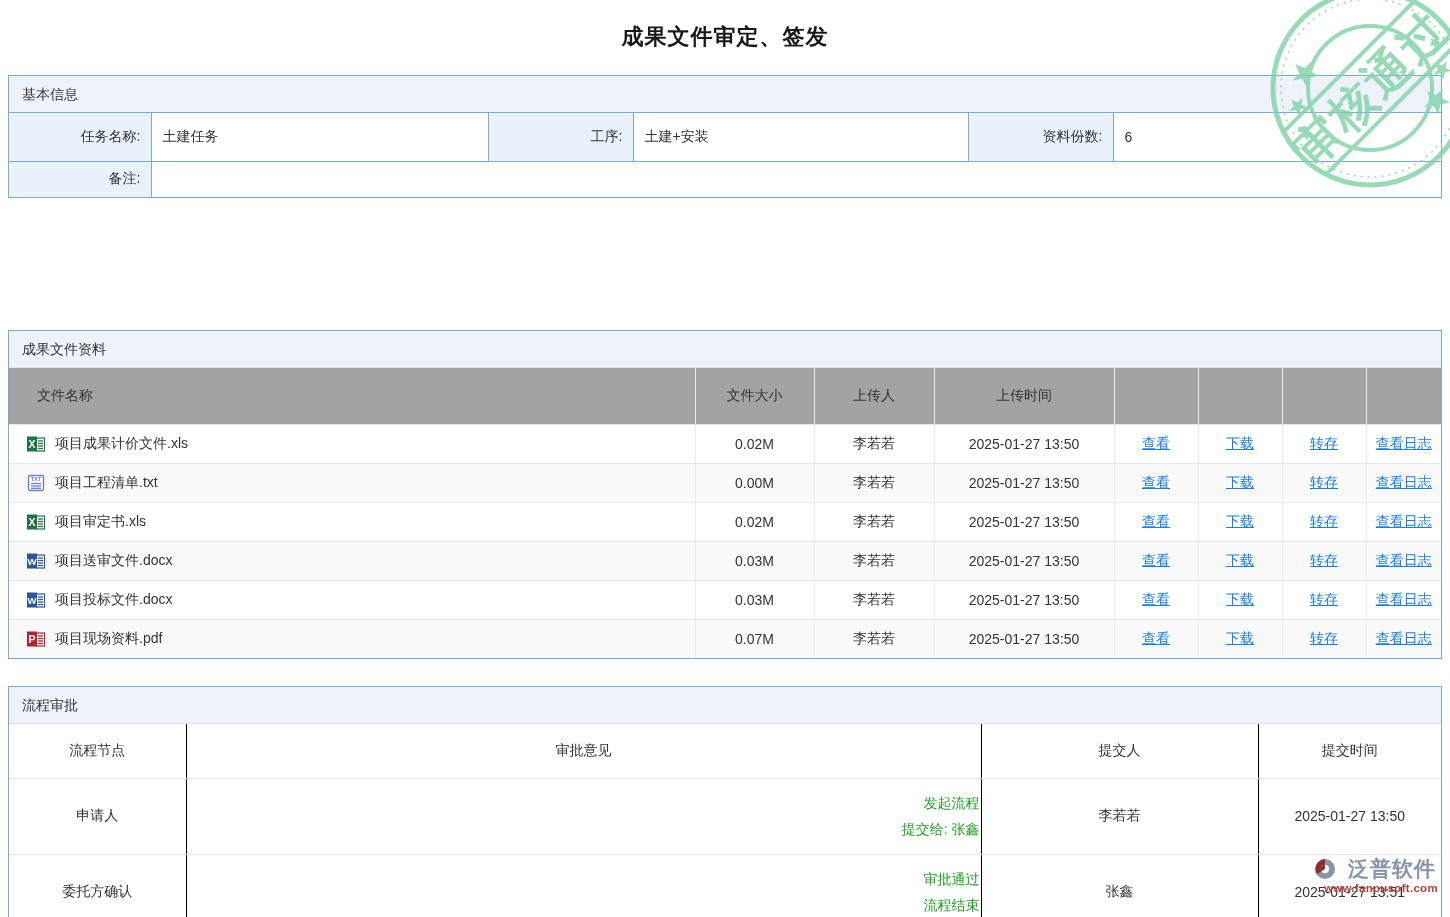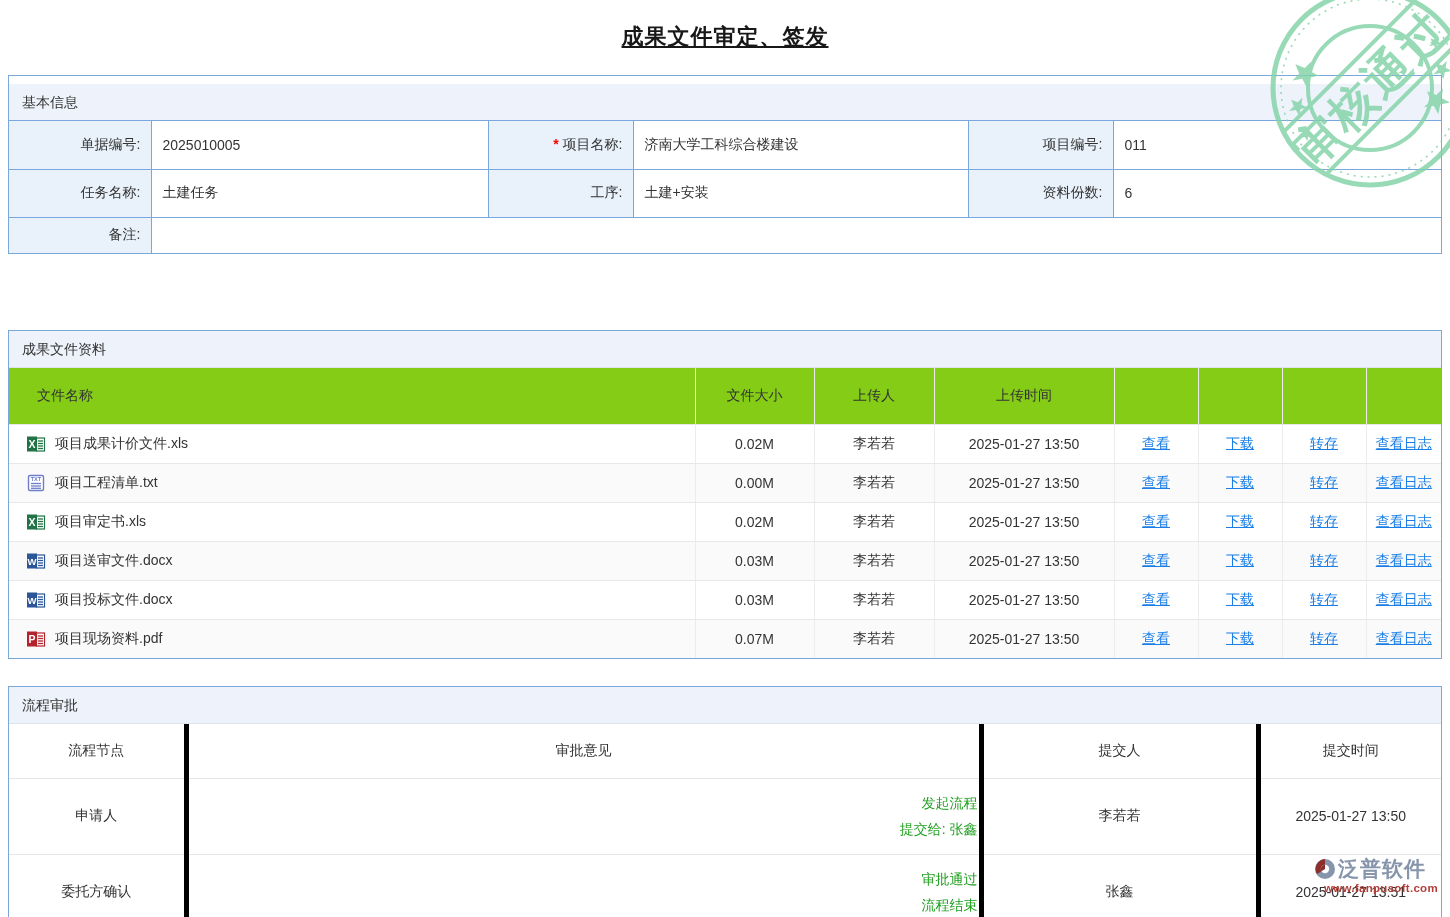--- a/index.html
+++ b/index.html
@@ -5,32 +5,32 @@
   * { box-sizing: border-box; }
   html,body { margin:0; padding:0; }
   body {
     width:1450px; height:917px; position:relative; overflow:hidden;
     background:#fff; color:#333;
     font-family:"Liberation Sans","DejaVu Sans",sans-serif; font-size:14px;
   }
   .page-title {
     position:absolute; top:22px; left:0; width:100%;
     text-align:center; font-size:22px; font-weight:bold; color:#181818;
-    letter-spacing:1px; z-index:1;text-decoration:underline;
+    letter-spacing:1px; z-index:1;
   }
   .section {
     position:absolute; left:8px; width:1434px;
     border:1px solid #7ba8dc; background:#fff; z-index:1;
   }
   .sec-head {
     height:37px; line-height:37px; padding-left:13px;
     background:#eef2fa; color:#333; font-size:14px;
   }
   #sec-basic { top:75px; }
-  #sec-basic .sec-head { border-bottom:1px solid #7ba8dc;margin-top:8px; }
+  #sec-basic .sec-head { border-bottom:1px solid #7ba8dc; }
   #sec-files { top:330px; }
   #sec-files .sec-head { border-bottom:1px solid #dde3ee; }
   #sec-approval { top:686px; height:292px; overflow:hidden; }
   #sec-approval .sec-head { border-bottom:1px solid #dde3ee; }
 
   table { border-collapse:collapse; table-layout:fixed; width:100%; }
 
   
   .binfo td { border:1px solid #7ba8dc; height:48px; font-size:14px; vertical-align:middle; }
   .binfo td:first-child { border-left:none; }
@@ -41,47 +41,47 @@
   .binfo .val { background:#fff; padding-left:11px; color:#333; }
   .binfo tr.remark-row td { height:36px; }
   .req { color:#ff0000; margin-right:4px; font-weight:bold; }
 
   
   .ftable th, .ftable td {
     border-right:1px solid #ececec; border-bottom:1px solid #e8e8e8;
     font-weight:normal; text-align:center; vertical-align:middle; color:#333;
   }
   .ftable th:last-child, .ftable td:last-child { border-right:none; }
-  .ftable thead th { height:56px; background:#84cc16; }
+  .ftable thead th { height:56px; background:#a3a3a3; }
   .ftable tbody td { height:39px; }
   .ftable tbody tr:nth-child(even) td { background:#fafafa; }
   .ftable tbody tr:last-child td { border-bottom:none; }
   .ftable .name-col { text-align:left; padding-left:17px; }
   .ftable thead .name-col { padding-left:28px; }
   .fname { display:flex; align-items:center; gap:9px; }
   .act a { color:#1a7ee6; text-decoration:underline; cursor:pointer; }
 
   
   .atable th, .atable td {
-    border-right:5px solid #000000; border-bottom:1px solid #e6e6e6;
+    border-right:1px solid #000000; border-bottom:1px solid #e6e6e6;
     font-weight:normal; text-align:center; vertical-align:middle; color:#333;
   }
   .atable th:last-child, .atable td:last-child { border-right:none;margin-top:22px; }
   .atable thead th { height:54px; }
   .atable tbody td { height:76px; }
   .atable tbody tr:last-child td { border-bottom:none; }
   .atable .opinion { text-align:right; padding-left:8px; }
   .opinion .g-line { display:block; color:#22a022; line-height:26px; }
 
   
   .stamp { position:absolute; left:1256px; top:-26px; z-index:5; pointer-events:none; }
 
   
   .watermark { position:absolute; left:1314px; top:855px; width:134px; z-index:6; }
-  .brand { display:flex; align-items:center; gap:2px; }
+  .brand { display:flex; align-items:center; gap:12px; }
   .brand-text { font-size:21px; font-weight:bold; color:#8695ab; letter-spacing:1px; white-space:nowrap; }
   .url { font-size:11.5px; color:#b2403a; font-weight:bold; text-align:center; margin-top:-1px; letter-spacing:0.3px; }
 </style>
 </head>
 <body>
 
 <div class="page-title">成果文件审定、签发</div>
 
 <svg class="stamp" width="228" height="228" viewBox="0 0 228 228">
   <defs>
@@ -119,28 +119,20 @@
   <table class="binfo">
     <colgroup>
         <col style="width:142px">
         <col style="width:337px">
         <col style="width:145px">
         <col style="width:335px">
         <col style="width:145px">
         <col>
       </colgroup>
     <tbody>
-        <tr>
-      <td class="lbl">单据编号:</td>
-      <td class="val">2025010005</td>
-      <td class="lbl"><span class="req">*</span><span>项目名称:</span></td>
-      <td class="val">济南大学工科综合楼建设</td>
-      <td class="lbl">项目编号:</td>
-      <td class="val">011</td>
-    </tr>
     <tr>
       <td class="lbl">任务名称:</td>
       <td class="val">土建任务</td>
       <td class="lbl">工序:</td>
       <td class="val">土建+安装</td>
       <td class="lbl">资料份数:</td>
       <td class="val">6</td>
     </tr>
     <tr class="remark-row">
       <td class="lbl">备注:</td>

